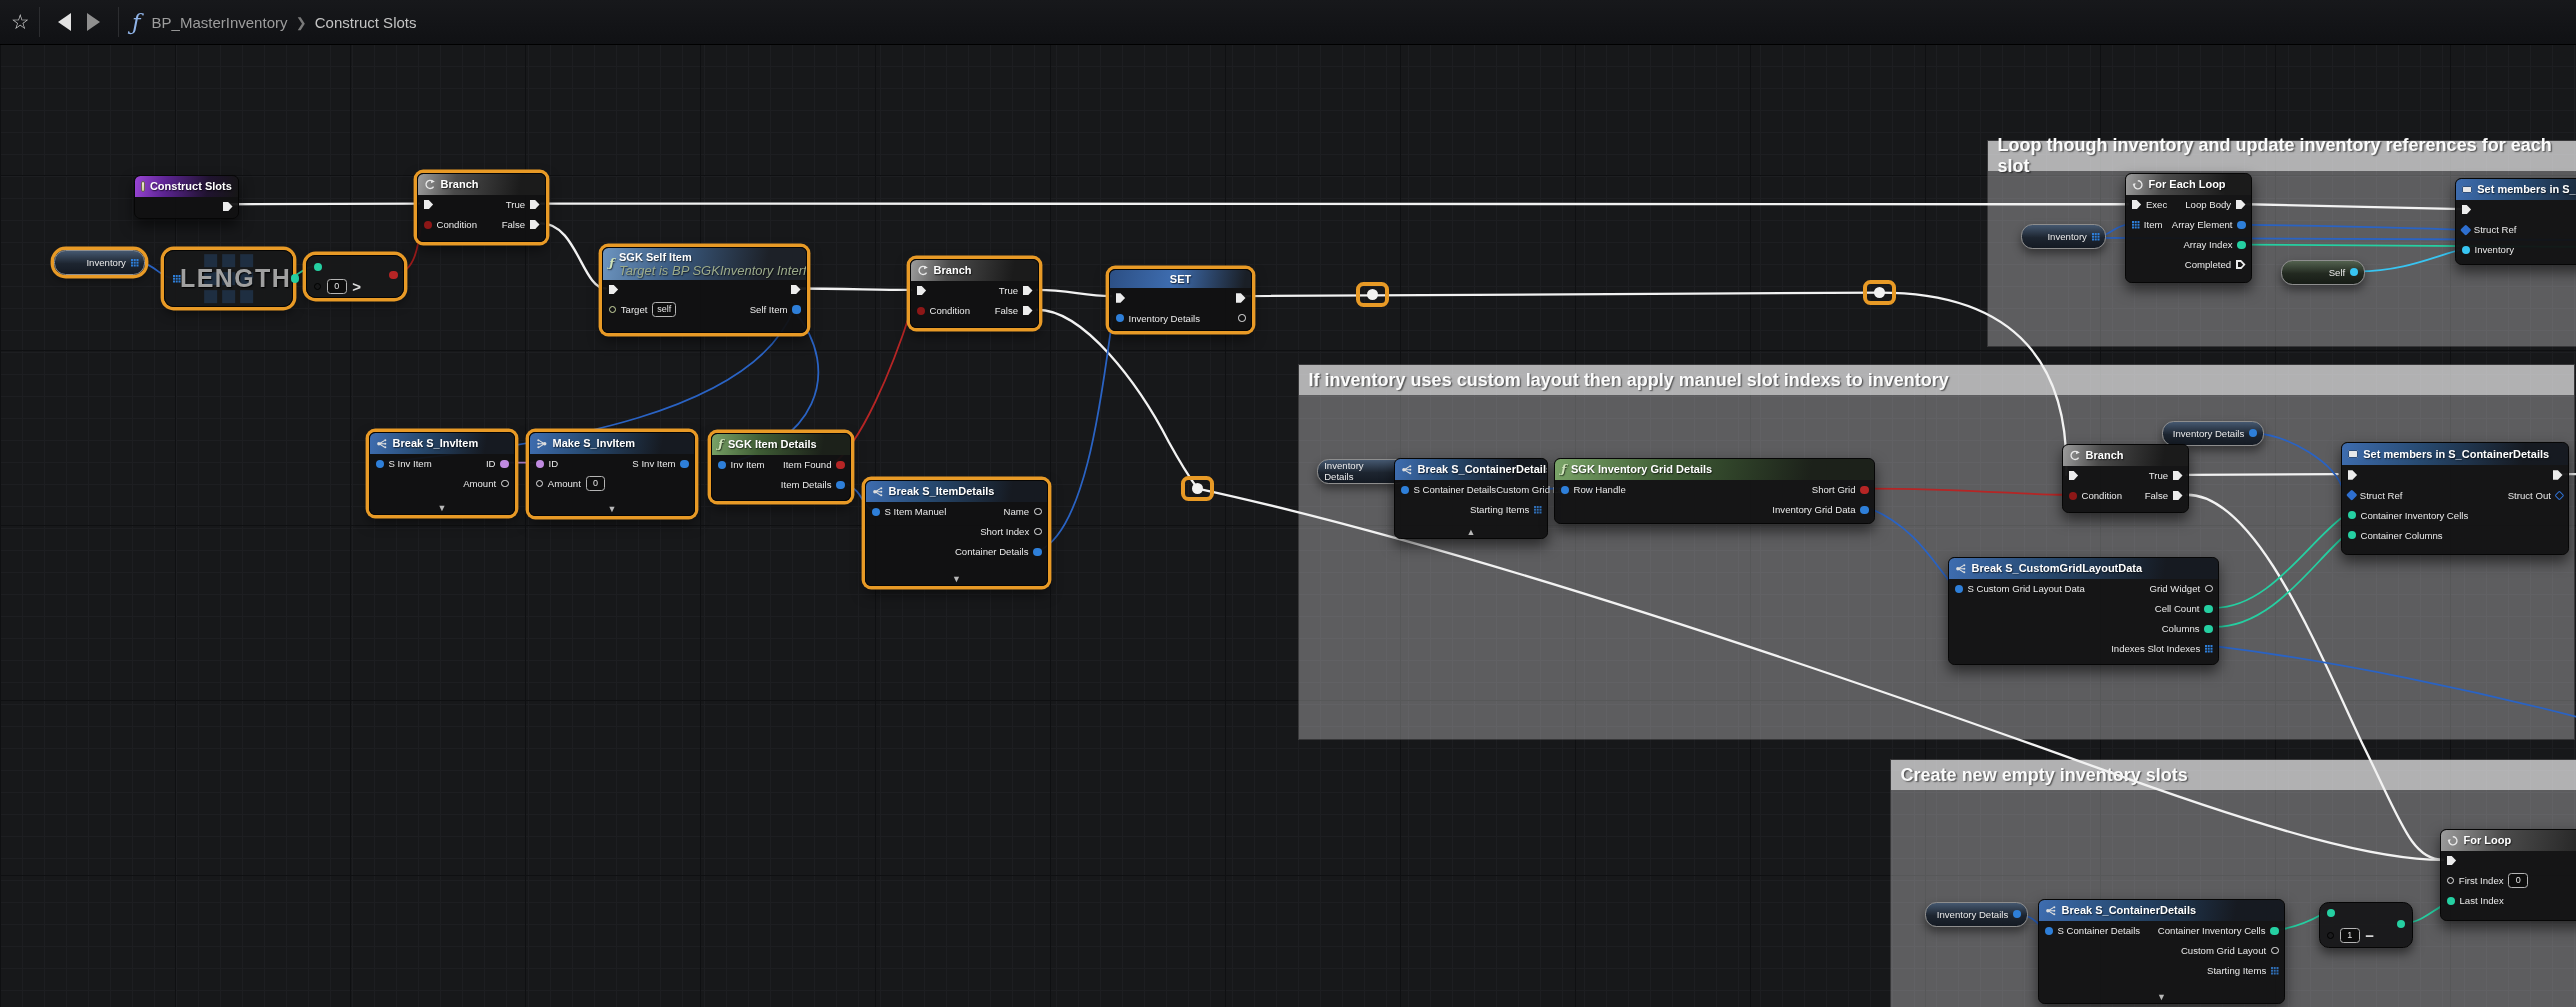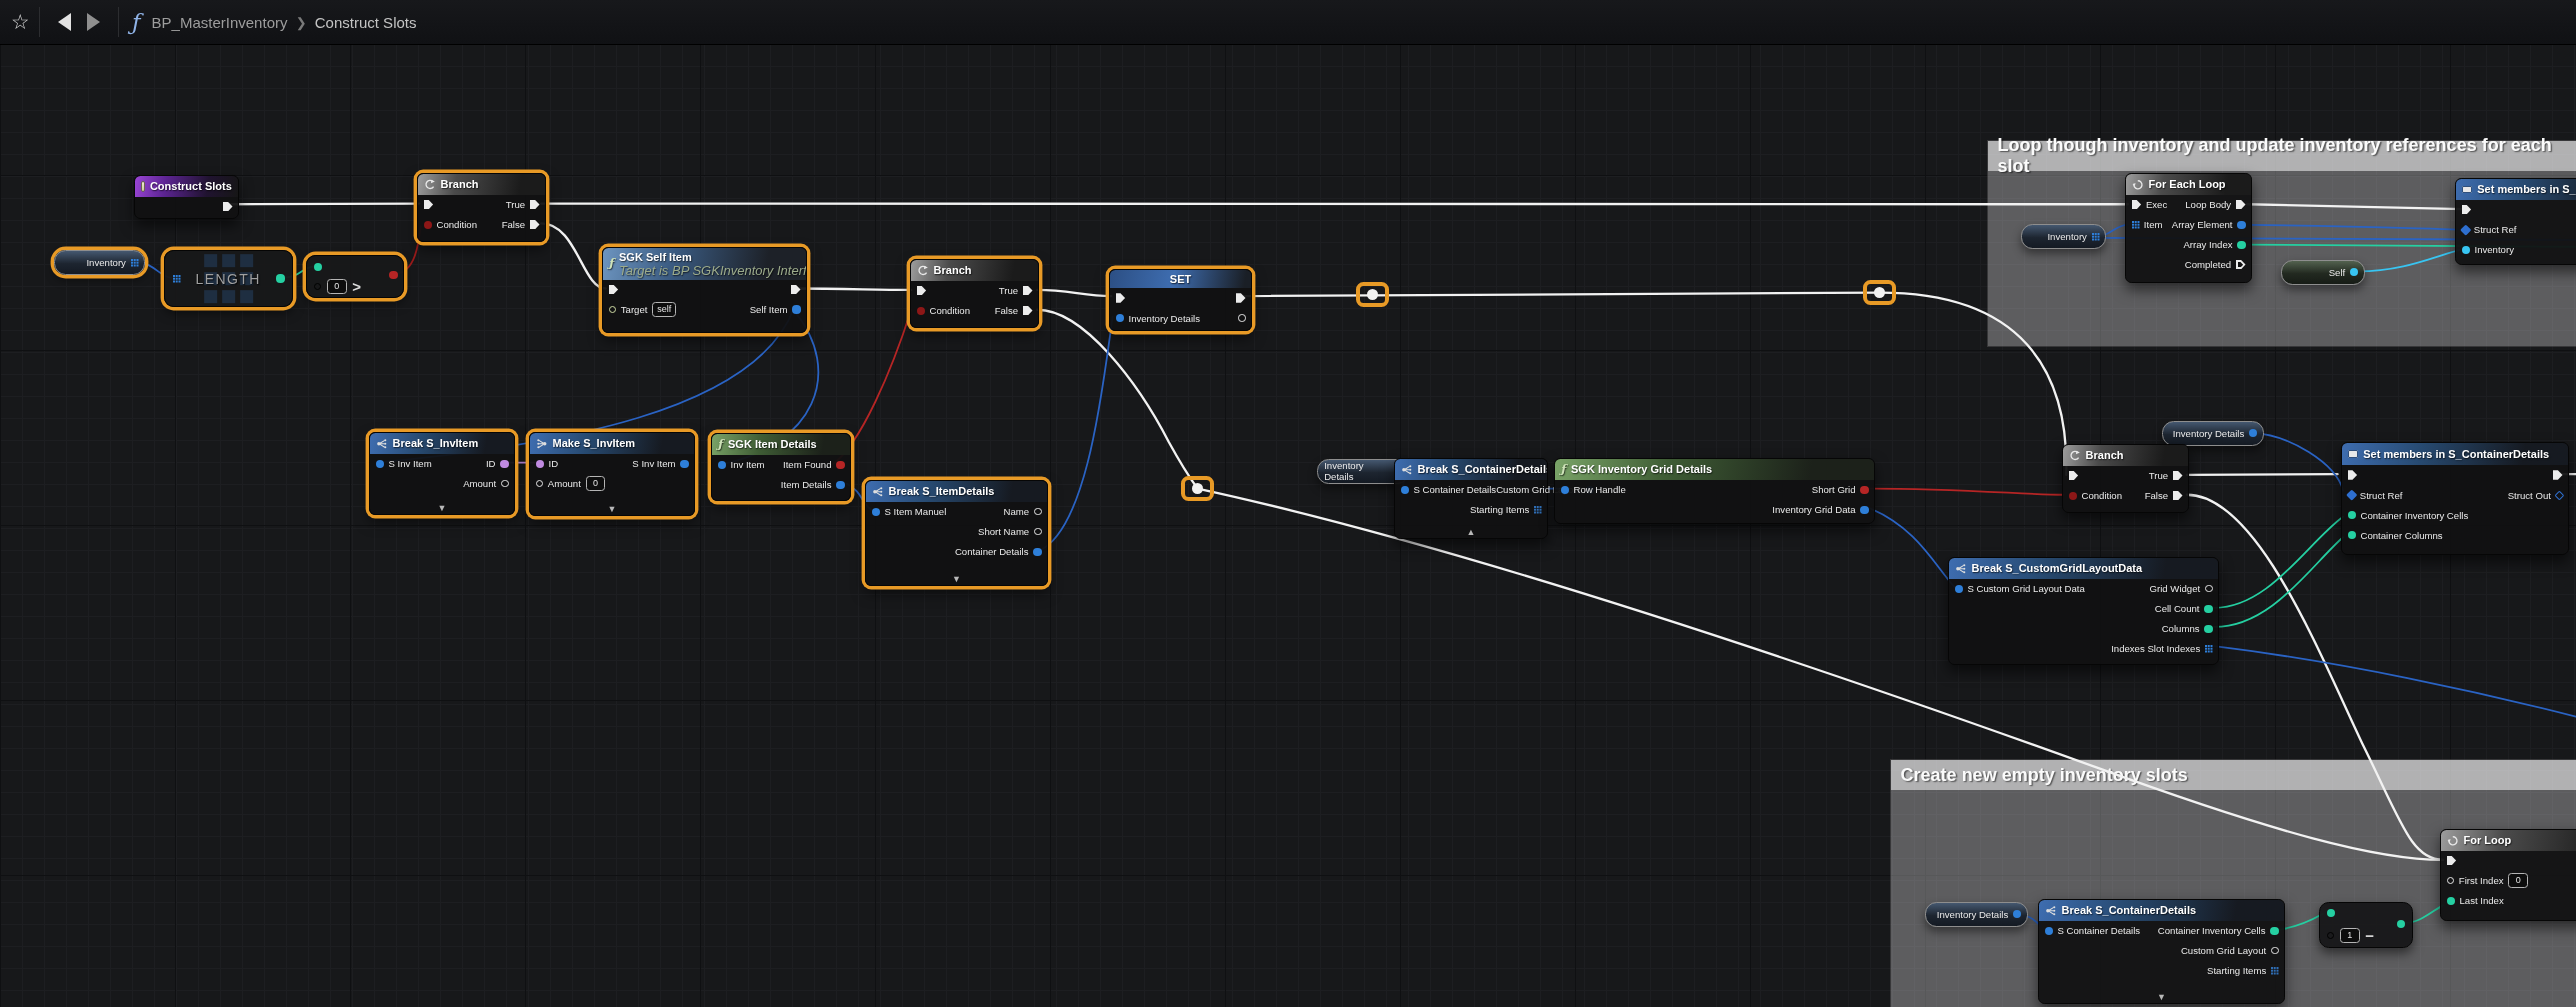--- a/index.html
+++ b/index.html
@@ -91,32 +91,35 @@
   .pill.sel{box-shadow:0 0 0 3.4px #e89a26,0 4.8px 9.6px rgba(0,0,0,.45);}
   .pill.green{background:linear-gradient(180deg,#53624f 0%,#222920 55%,#171c16 100%);}
   
   .reroute{position:absolute;width:11px;height:11px;border-radius:50%;background:#f2f2f2;z-index:4;}
   .reroute.sel::before{content:"";position:absolute;left:-11px;top:-6.9px;width:25px;height:16.4px;
     border:4.1px solid #e89a26;border-radius:7.5px;}
   
   .cmp{position:absolute;background:rgba(24,24,25,.96);border-radius:9.6px;z-index:3;
     box-shadow:0 5.5px 11px rgba(0,0,0,.5);border:0.7px solid #050505;}
   .cmp.sel{box-shadow:0 0 0 3.4px #e89a26,0 5.5px 11px rgba(0,0,0,.5);}
-  .lentxt{font-size:14px;font-weight:normal;letter-spacing:1.4px;color:#a0a0a0;text-shadow:0.7px 0.7px 1.4px #000;}
+  .lentxt{font-size:25px;font-weight:bold;letter-spacing:1.4px;color:#a0a0a0;text-shadow:0.7px 0.7px 1.4px #000;}
   .wm{position:absolute;left:50%;top:50%;width:13.7px;height:13.7px;transform:translate(-50%,-50%);
     background:#2a4f7d;opacity:.4;box-shadow:18px 0 #2a4f7d,-18px 0 #2a4f7d,0 18px #2a4f7d,0 -18px #2a4f7d,18px 18px #2a4f7d,-18px -18px #2a4f7d,18px -18px #2a4f7d,-18px 18px #2a4f7d;}
   .opglyph{font-size:15px;font-weight:bold;color:#dcdcdc;line-height:1;}
 </style>
 </head>
 <body>
 
 <div id="canvas">
 
   <div class="comment" style="left:1987px;top:140px;width:589px;height:205px">
     <div class="ctitle">Loop though inventory and update inventory references for each slot</div>
+  </div>
+  <div class="comment" style="left:1298px;top:364px;width:1275px;height:374px">
+    <div class="ctitle">If inventory uses custom layout then apply manuel slot indexs to inventory</div>
   </div>
   <div class="comment" style="left:1890px;top:759px;width:686px;height:249px">
     <div class="ctitle">Create new empty inventory slots</div>
   </div>
 
   <svg id="wires" width="2576" height="1008" viewBox="0 0 3760 1471">
     <path class="wx" d="M330,298 L612,297"></path>
     <path class="wx" d="M790,297 L3106,298"></path>
     <path class="wx" d="M790,326 C842,326 850,421 884,421"></path>
     <path class="wx" d="M1158,421 C1240,421 1272,423 1330,423"></path>
@@ -439,21 +442,21 @@
           <span class="lbl">S Item Manuel</span>
         </span>
       <span class="side">
           <span class="lbl">Name</span>
           <span class="pin hol c-pink"></span>
         </span>
     </div>
     <div class="row">
       <span class="side"></span>
       <span class="side">
-          <span class="lbl">Short Name</span>
+          <span class="lbl">Short Index</span>
           <span class="pin hol c-pink"></span>
         </span>
     </div>
     <div class="row">
       <span class="side"></span>
       <span class="side">
           <span class="lbl">Container Details</span>
           <span class="pin c-blue"></span>
         </span>
     </div>

